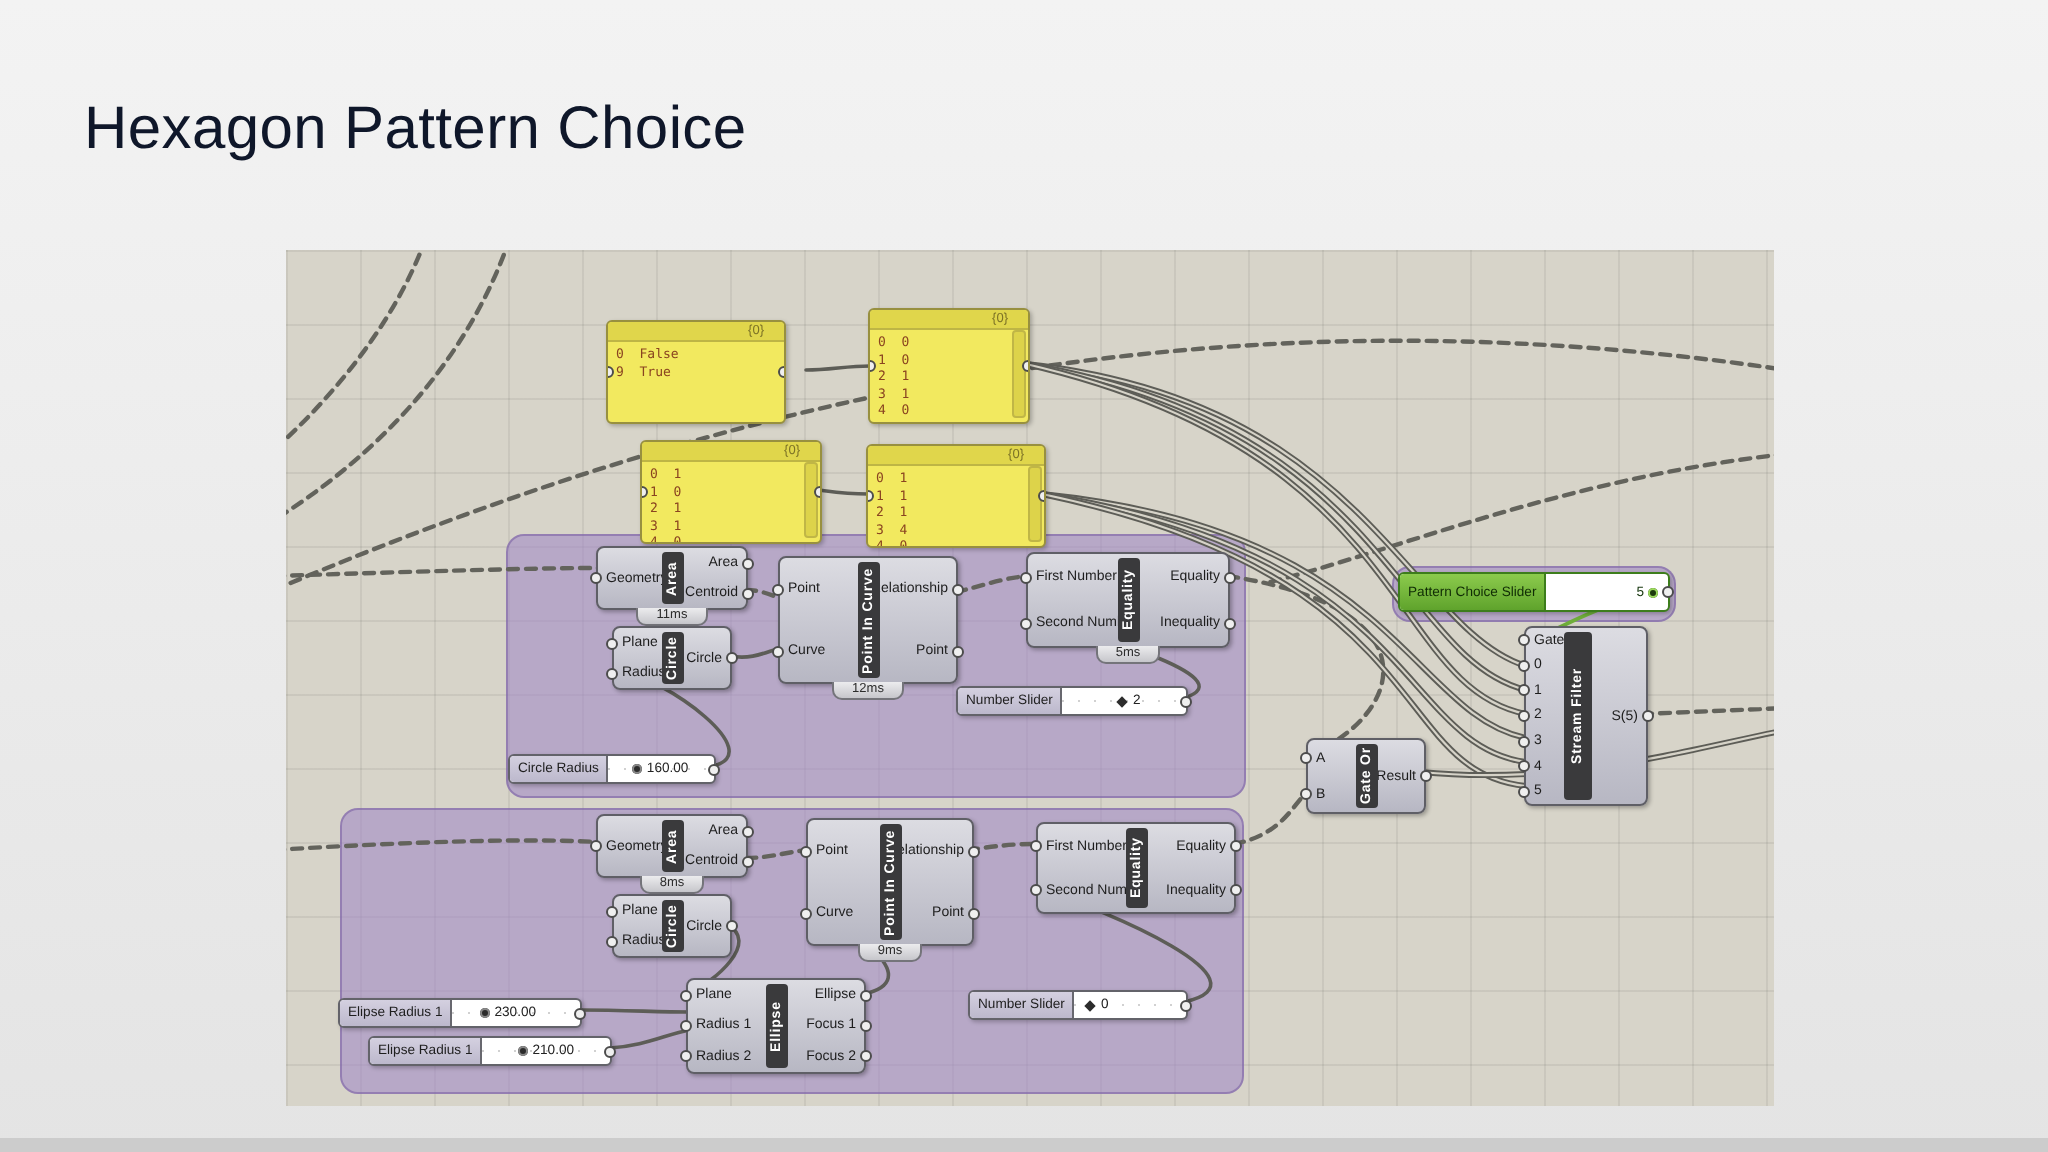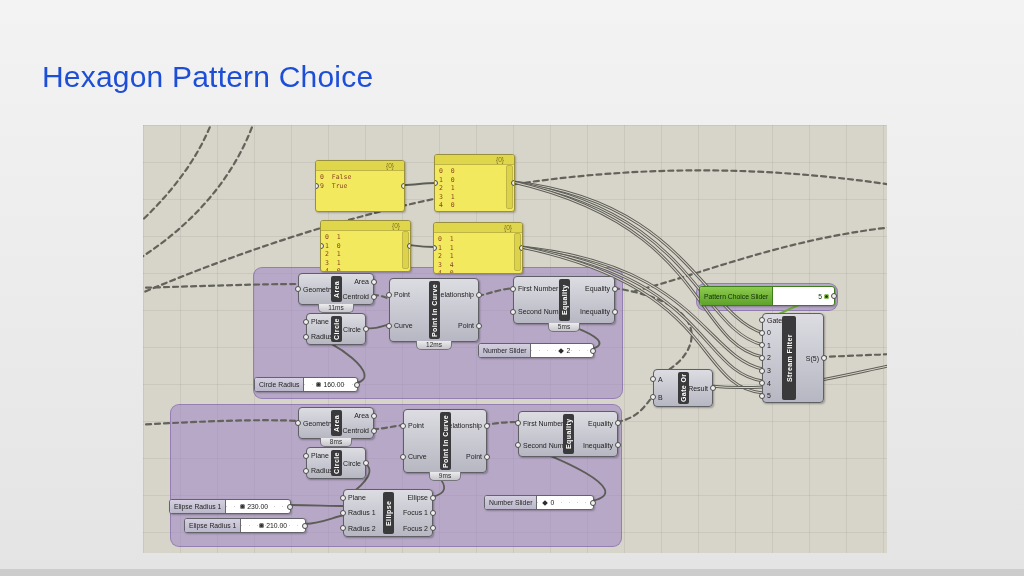--- a/index.html
+++ b/index.html
@@ -1,19 +1,19 @@
 <!DOCTYPE html>
 <html><head>
 <meta charset="utf-8">
 <style>
   html,body{margin:0;padding:0}
   body{width:1024px;height:576px;overflow:hidden;background:linear-gradient(#f3f3f3,#e4e4e4);
        font-family:"Liberation Sans","DejaVu Sans",sans-serif;position:relative}
   .bottom-strip{position:absolute;left:0;bottom:0;width:1024px;height:7px;background:#cccccc}
-  .slide-title{position:absolute;left:42px;top:60px;font-size:30px;color:#1d4ed8;letter-spacing:.2px}
+  .slide-title{position:absolute;left:42px;top:48px;font-size:30px;color:#0f172a;letter-spacing:.2px}
 
   
   #canvas{position:absolute;left:143px;top:125px;width:744px;height:428px;background:#d7d4c9;
     background-image:linear-gradient(rgba(90,90,80,.10) 1px,transparent 1px),
                      linear-gradient(90deg,rgba(90,90,80,.10) 1px,transparent 1px);
     background-size:37px 37px;overflow:hidden}
   .grp{position:absolute;background:rgba(160,136,198,.58);border:1px solid rgba(118,92,160,.55);border-radius:9px}
   svg.wires{position:absolute;left:0;top:0;pointer-events:none}
   .wd{fill:none;stroke:#63635c;stroke-width:2.2;stroke-dasharray:5 4;stroke-linecap:round}
   .ws{fill:none;stroke:#5d5d57;stroke-width:1.8;stroke-linecap:round}
@@ -125,21 +125,21 @@
     <path class="wo" d="M378,122 C567,152 556,247 620,256"></path>
       <path class="wi" d="M378,122 C567,152 556,247 620,256"></path>
     <path class="wo" d="M378,122 C578,164 550,261 620,268"></path>
       <path class="wi" d="M378,122 C578,164 550,261 620,268"></path>
     <path class="wo" d="M567,261 C640,268 700,250 750,240"></path>
       <path class="wi" d="M567,261 C640,268 700,250 750,240"></path>
 
     <path class="wg" d="M690,171 C664,174 642,186 622,196"></path>
   </svg>
 
-  <div class="panel" style="left:172px;top:35px;width:88px;height:50px">
+  <div class="panel" style="left:160px;top:35px;width:88px;height:50px">
     <div class="phead">{0}</div>
     <div class="prows"><div>0  False</div><div>9  True</div></div>
     <i class="pt abs ppl"></i>
       <i class="pt abs ppr"></i>
   </div>
 
   <div class="panel" style="left:291px;top:29px;width:79px;height:56px">
     <div class="phead">{0}</div>
     <div class="prows"><div>0  0</div><div>1  0</div><div>2  1</div><div>3  1</div><div>4  0</div></div>
     <div class="psb"></div>

